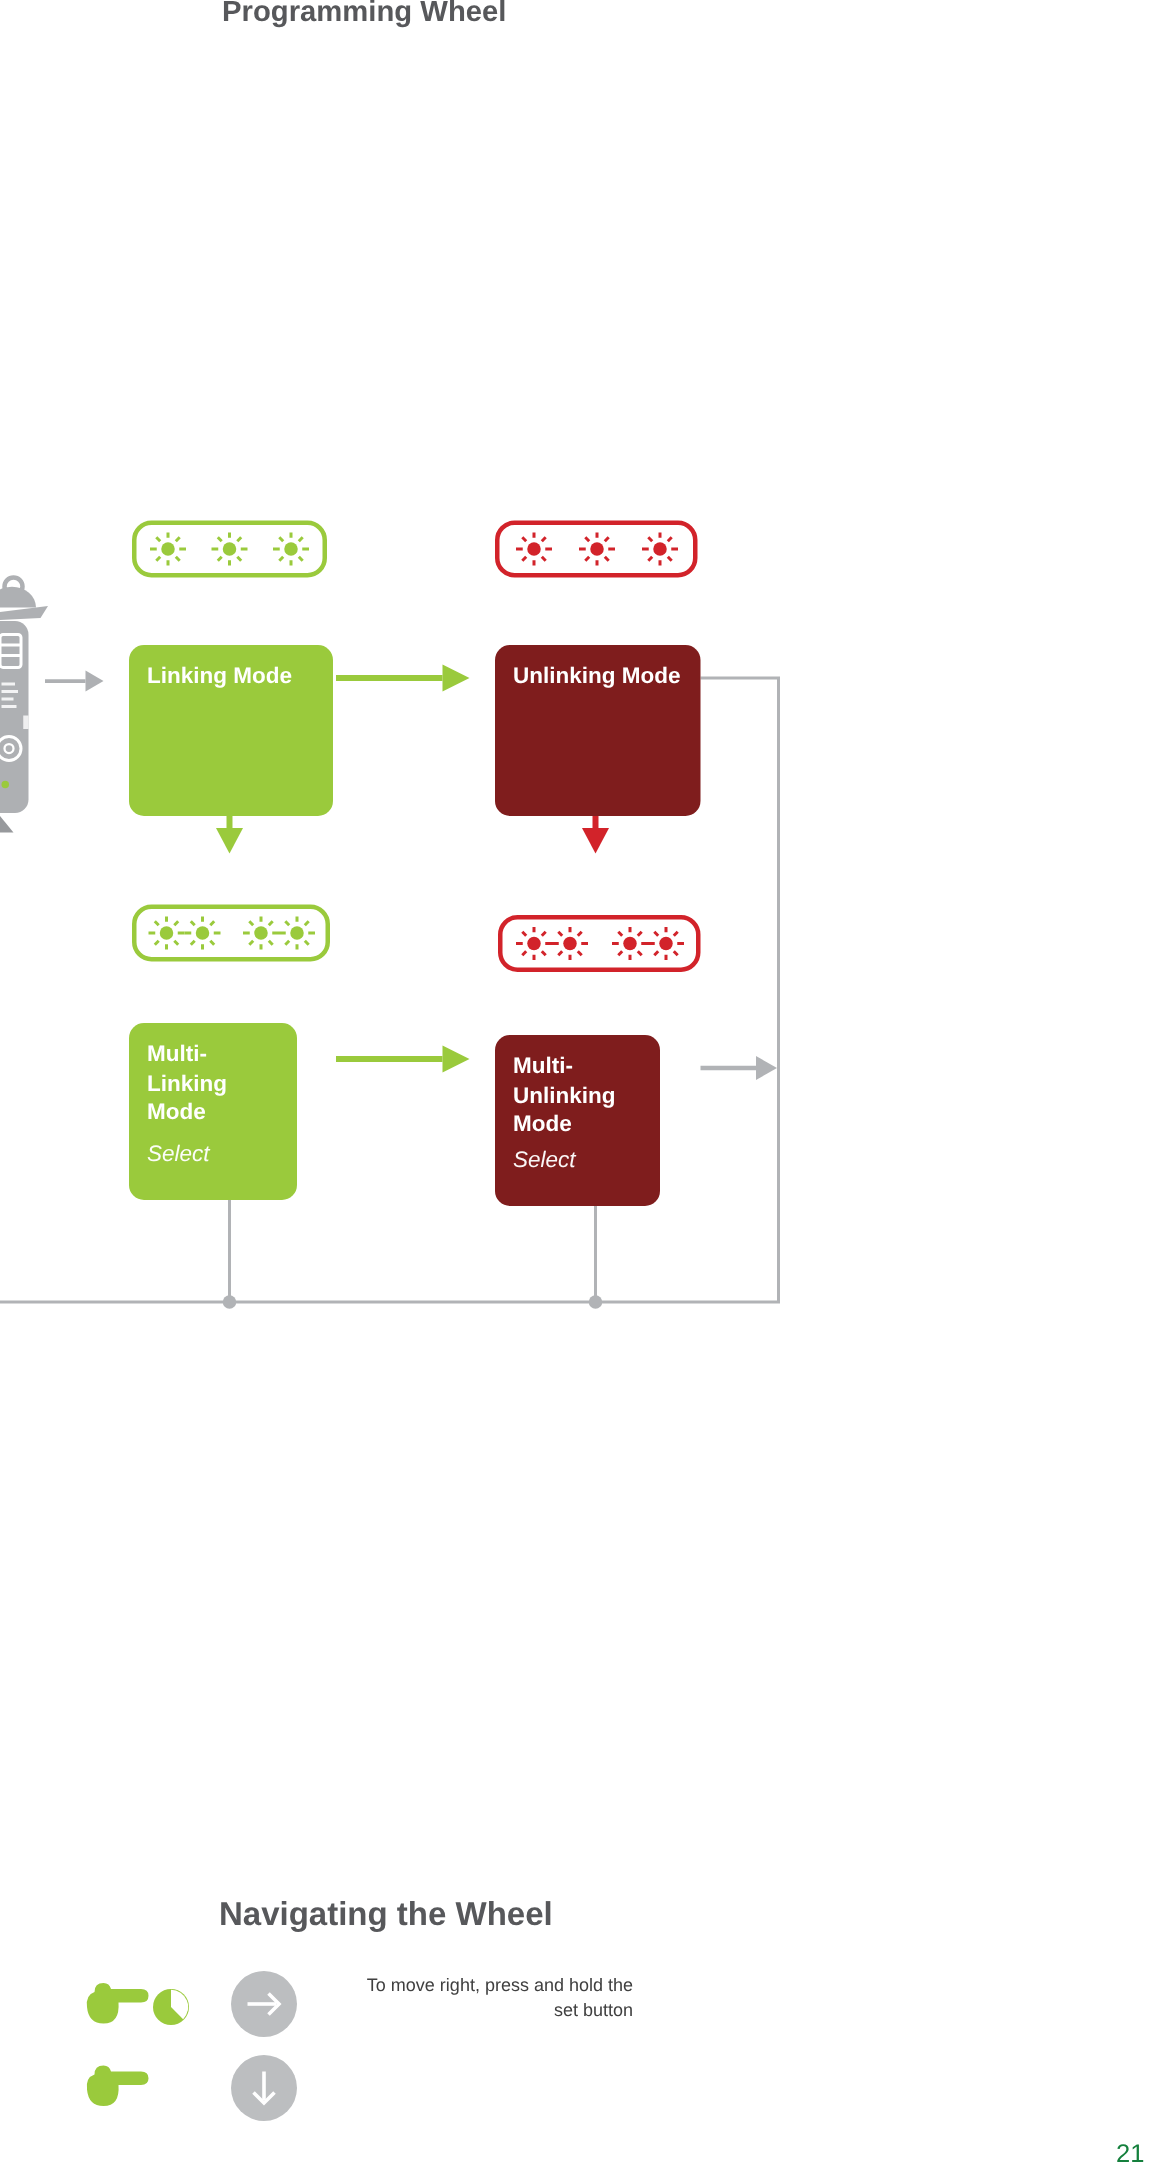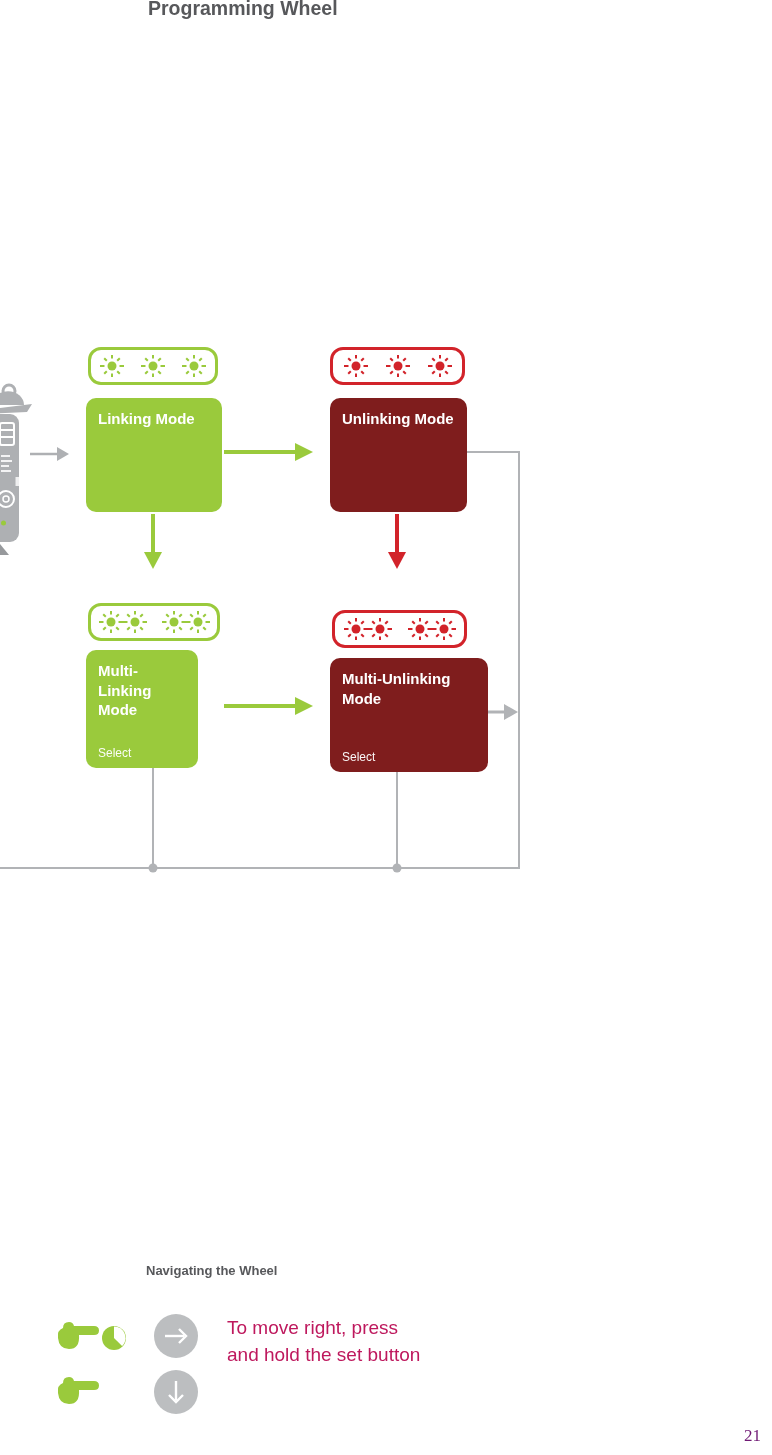--- a/index.html
+++ b/index.html
@@ -1,32 +1,32 @@
 <!DOCTYPE html>
 <html><head>
 <meta charset="utf-8">
 <style>
   html,body{margin:0;padding:0;background:#fff;}
   .page{position:relative;width:772px;height:1455px;background:#fff;overflow:hidden;
         font-family:"Liberation Sans",sans-serif;}
   .title{position:absolute;left:148px;top:-3px;font-size:19.5px;font-weight:bold;color:#57585B;margin:0;}
-  .nav-heading{position:absolute;left:146px;top:1263px;font-size:13px;font-weight:bold;color:#57585B;margin:0;}
+  .nav-heading{position:absolute;left:146px;top:1263px;font-size:22px;font-weight:bold;color:#57585B;margin:0;}
   .connectors{position:absolute;left:0;top:0;pointer-events:none;}
   .device-svg{position:absolute;left:0;top:383px;}
   .pill{position:absolute;border:3px solid;border-radius:13px;background:#fff;box-sizing:border-box;}
   .pill.green{border-color:#9ACA3C;color:#9ACA3C;}
   .pill.red{border-color:#D2232A;color:#D2232A;}
   .node{position:absolute;border-radius:10px;box-sizing:border-box;color:#fff;
-        padding:11px 12px 8px 12px;display:flex;flex-direction:column;}
+        padding:11px 12px 22px 12px;display:flex;flex-direction:column;margin-top:32px;}
   .node.green-bg{background:#9ACA3C;}
   .node.red-bg{background:#7f1d1d;}
   .node-label{font-size:15px;font-weight:bold;line-height:1.3;}
-  .node-select{font-size:12px;font-weight:normal;color:rgba(255,255,255,.96);margin-top:auto;}
-  .instr{position:absolute;font-size:19px;line-height:1.42;color:#be185d;width:195px;}
-  .page-number{position:absolute;left:744px;top:1426px;font-size:17px;color:#701a75;font-family:Liberation Serif, serif;}
+  .node-select{font-size:15px;font-weight:normal;color:rgba(255,255,255,.96);margin-top:auto;font-style:italic;}
+  .instr{position:absolute;font-size:12px;line-height:1.42;color:#404040;width:195px;text-align:right;}
+  .page-number{position:absolute;left:744px;top:1426px;font-size:17px;color:#15803d;}
   .icon-abs{position:absolute;}
 </style>
 </head>
 <body>
 
 <div class="page">
 
   <h1 class="title">Programming Wheel</h1>
 
   <svg class="connectors" width="772" height="900" viewBox="0 0 772 900">
@@ -143,21 +143,21 @@
   <div class="node green-bg" style="left:86px;top:398px;width:136px;height:114px">
     <div class="node-label">Linking Mode</div>
   </div>
   <div class="node red-bg" style="left:330px;top:398px;width:137px;height:114px">
     <div class="node-label">Unlinking Mode</div>
   </div>
   <div class="node green-bg" style="left:86px;top:650px;width:112px;height:118px">
     <div class="node-label">Multi-Linking Mode</div>
     <div class="node-select">Select</div>
   </div>
-  <div class="node red-bg" style="left:330px;top:658px;width:158px;height:114px">
+  <div class="node red-bg" style="left:330px;top:658px;width:110px;height:114px">
     <div class="node-label">Multi-Unlinking Mode</div>
     <div class="node-select">Select</div>
   </div>
 
   <h2 class="nav-heading">Navigating the Wheel</h2>
 
   <svg class="icon-abs" style="left:52px;top:1320px" width="50" height="30" viewBox="0 0 50 30">
     <path d="M11 8 Q11 2 17 2 Q21 2 22 6 L42 6 Q47 6 47 10.5 Q47 15 42 15 L27 15 Q28 29 17 29 Q7 29 6 18 Q5 10 11 8 Z" fill="#9ACA3C"></path>
   </svg>
   <svg class="icon-abs" style="left:101px;top:1325px" width="26" height="26" viewBox="0 0 26 26">

